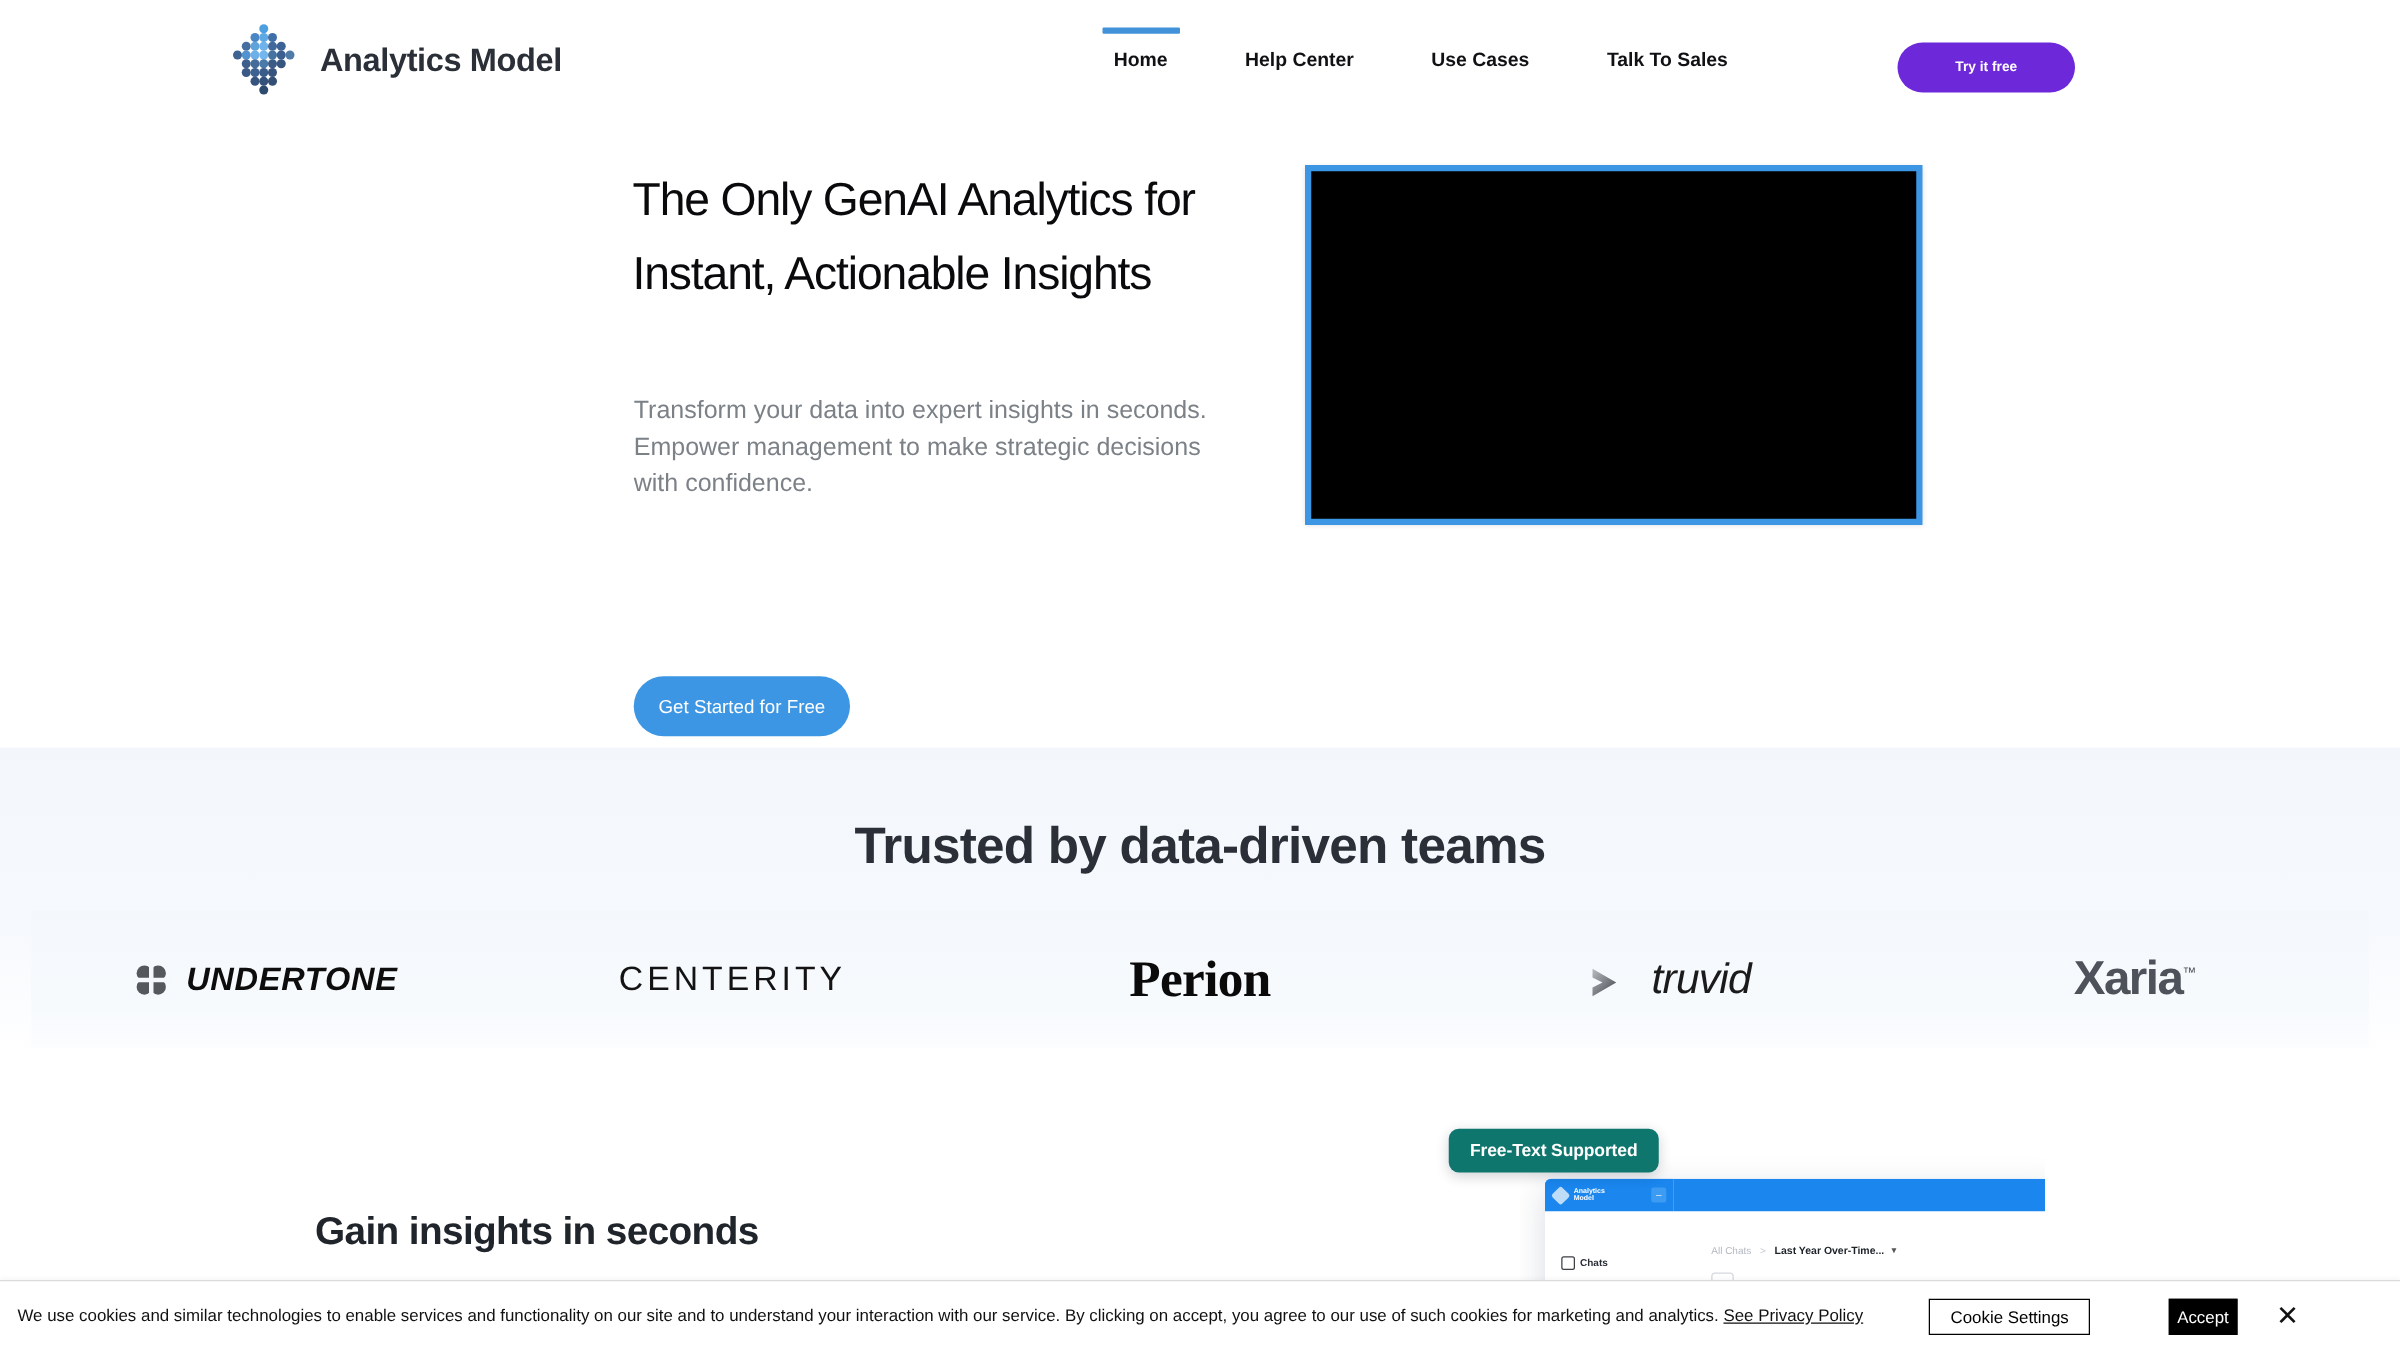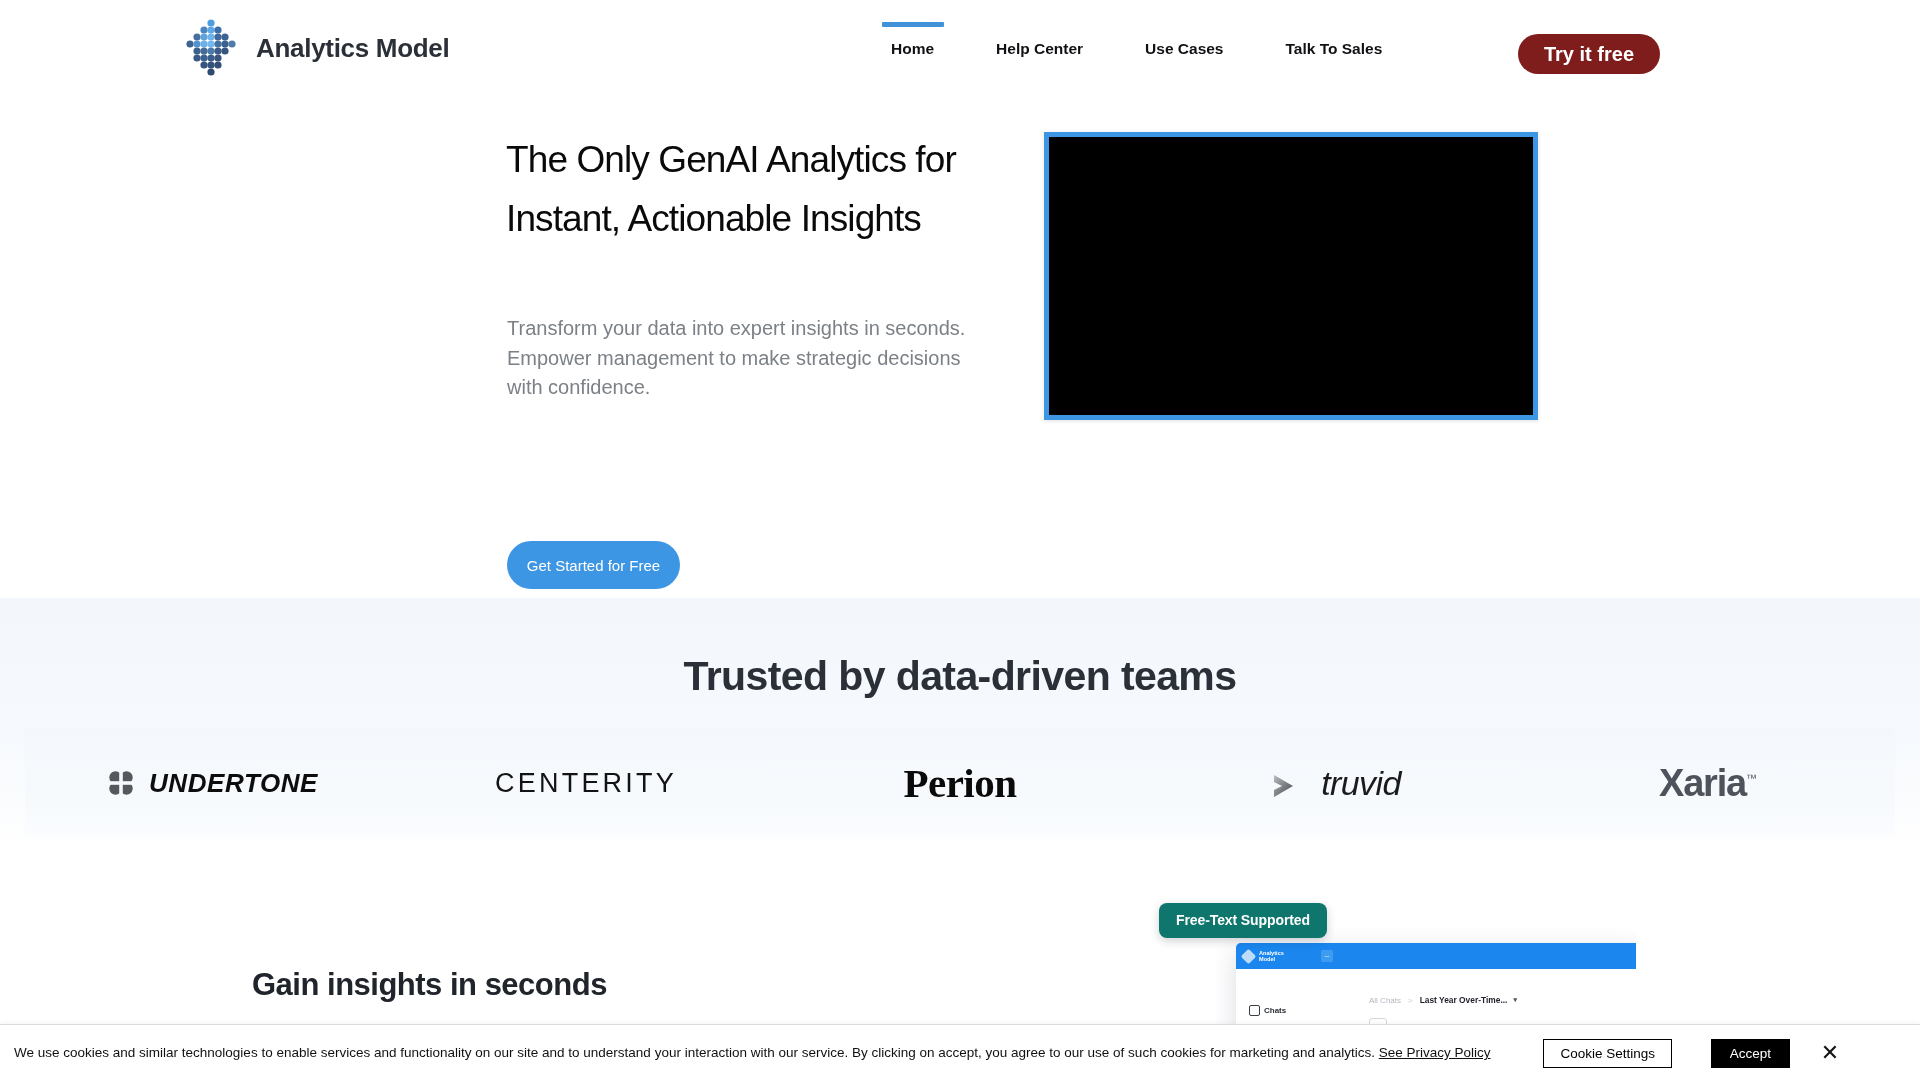--- a/index.html
+++ b/index.html
@@ -36,23 +36,23 @@
   .nav-item .bar {
     position:absolute; top:22px; left:50%; transform:translateX(-50%);
     width:62px; height:5px; background:#4192d9; border-radius:1px;
     display:none;
   }
   .nav-item.active .bar { display:block; }
 
   .try-free {
     position:absolute; left:1518px; top:34px;
     width:142px; height:40px; border-radius:22px;
-    background:#7f1d1d; color:#fff; border:none;
+    background:#6d28d9; color:#fff; border:none;
     font-family:"Liberation Sans",sans-serif;
-    font-size:20px; font-weight:700; cursor:pointer;
+    font-size:11px; font-weight:700; cursor:pointer;
     display:flex; align-items:center; justify-content:center;
   }
 
   
   .hero { position:absolute; top:98px; left:0; width:1920px; height:500px; background:#fff; }
   .hero-title {
     position:absolute; left:506px; top:32px; width:520px;
     font-size:37px; line-height:59px; font-weight:400;
     letter-spacing:-0.9px; color:#0a0a0c;
   }
@@ -86,21 +86,21 @@
     position:absolute; top:55px; left:0; width:1920px; text-align:center;
     font-size:41px; font-weight:700; color:#2b3038; letter-spacing:-0.6px;
   }
   .logo-strip {
     position:absolute; top:728px; left:25px; width:1870px; height:110px;
     background:linear-gradient(180deg,#f4f8fc 0%, #f7fafd 70%, #fbfdff 100%);
     display:flex; align-items:center; z-index:2;
   }
   .logo-cell { flex:1; display:flex; align-items:center; justify-content:center; }
 
-  .lg-undertone { display:flex; align-items:center; gap:13px; }
+  .lg-undertone { display:flex; align-items:flex-end; gap:13px; }
   .lg-undertone .txt {
     font-size:26px; font-weight:700; font-style:italic; letter-spacing:0.6px;
     color:#0d0d0d; font-family:"Liberation Sans",sans-serif;
   }
   .lg-centerity {
     font-size:27px; letter-spacing:3.2px; color:#131313; font-weight:400;
     font-family:"Liberation Sans",sans-serif;
   }
   .lg-perion {
     font-family:"Liberation Serif", serif; font-size:41px; font-weight:700;
@@ -210,21 +210,21 @@
   .ck-settings {
     position:absolute; right:248px; top:14px;
     height:29px; padding:0 16px; background:#fff;
     border:1px solid #000; color:#000;
     font-family:"Liberation Sans",sans-serif; font-size:13.5px;
     cursor:pointer; border-radius:0;
     display:flex; align-items:center; justify-content:center;
   }
   .ck-accept {
     position:absolute; right:130px; top:14px;
-    height:29px; padding:0 18px; background:#000;
+    height:29px; padding:0 6px; background:#000;
     border:1px solid #000; color:#fff;
     font-family:"Liberation Sans",sans-serif; font-size:13.5px;
     cursor:pointer; border-radius:0;
     display:flex; align-items:center; justify-content:center;
   }
   .ck-close {
     position:absolute; right:75px; top:13px; width:30px; height:30px;
     display:flex; align-items:center; justify-content:center;
     font-size:22px; color:#111; cursor:pointer; line-height:1;
   }

